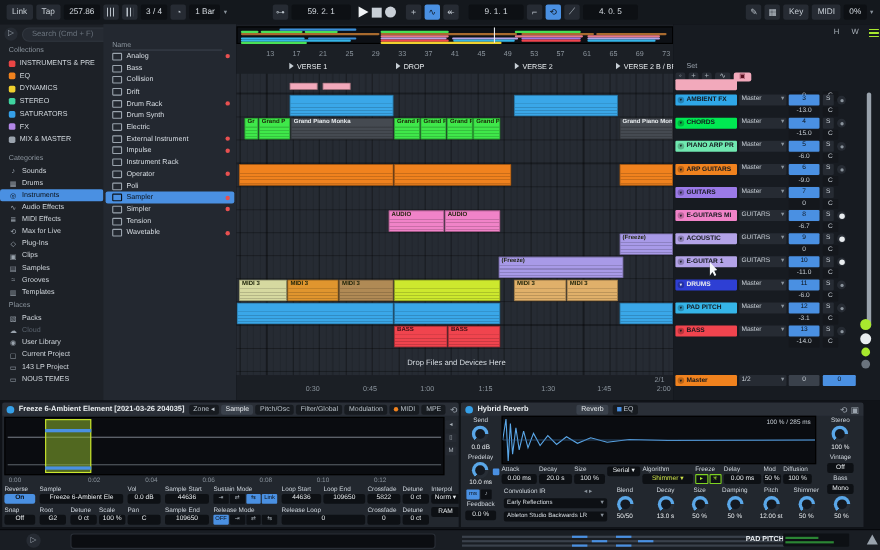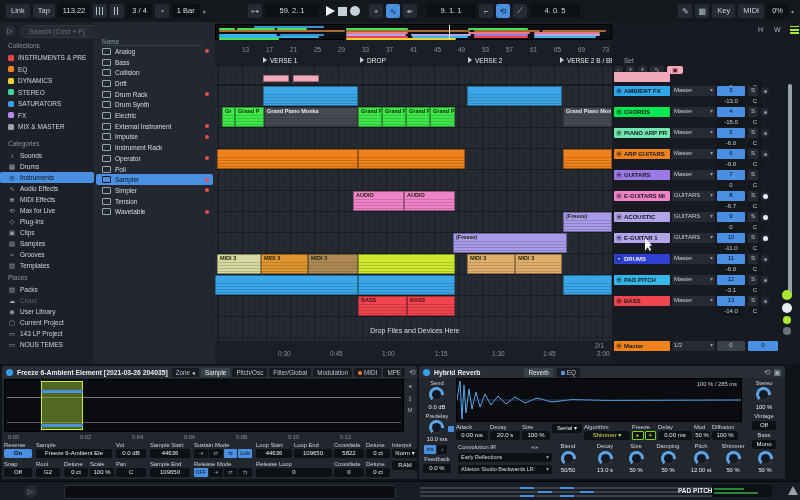--- a/index.html
+++ b/index.html
@@ -120,21 +120,21 @@
   .tri-ic{position:absolute;left:788px;top:4px;width:0;height:0;border-left:5px solid transparent;border-right:5px solid transparent;border-bottom:9px solid #9aa3ad;}
   .cursor{position:absolute;left:645px;top:238px;width:9px;height:13px;background:#f5f7f9;clip-path:polygon(0 0,0 100%,30% 72%,52% 100%,68% 92%,48% 62%,78% 58%);filter:drop-shadow(0 0 1px #000);z-index:50;}
 </style>
 </head>
 <body>
 
 <div class="abs toolbar">
   <div class="tb-group" style="left:6px;">
     <span class="tb-btn">Link</span>
     <span class="tb-btn">Tap</span>
-    <span class="tb-box">113.22</span>
+    <span class="tb-box">257.86</span>
     <span class="tb-ic">
         <span class="bars"></span>
       </span>
     <span class="tb-ic">
         <span class="bars" style="width:6px;"></span>
       </span>
     <span class="tb-box">3 / 4</span>
     <span class="tb-ic">◔</span>
     <span class="tb-box">1 Bar</span>
     <span class="caret">▾</span>

